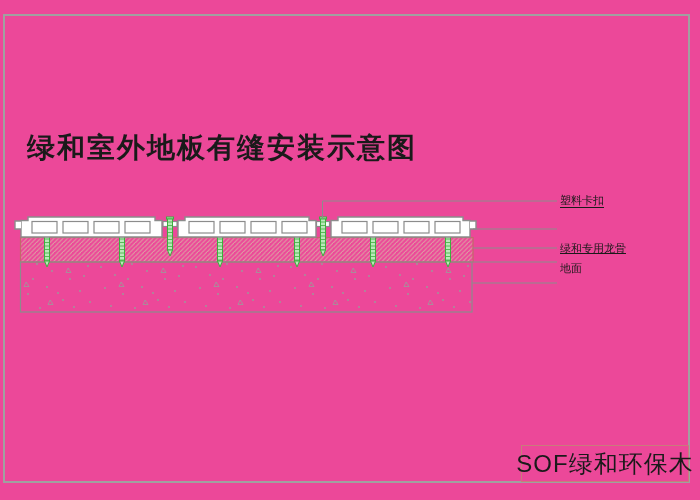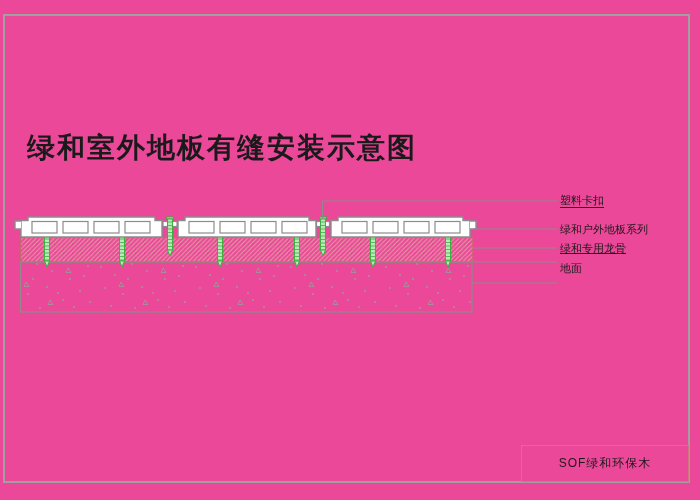--- a/index.html
+++ b/index.html
@@ -18,21 +18,21 @@
   .callout.u{text-decoration:underline;text-underline-offset:3px;}
   #callout-0{top:192px;}
   #callout-1{top:221px;}
   #callout-2{top:240px;text-decoration:underline;}
   #callout-3{top:254px;}
   #callout-4{top:260px;}
 
   .brand-box{position:absolute;left:521px;top:445px;width:168px;height:37px;
     box-sizing:border-box;border:1px solid var(--brand-border,#c97b7b);
     display:flex;align-items:center;justify-content:center;}
-  .brand-label{font-size:12px;letter-spacing:1px;white-space:nowrap;}
+  .brand-label{font-size:24px;letter-spacing:1px;white-space:nowrap;}
 
   
   .board-outline{fill:#fff;stroke:var(--outline-gray,#8c8c8c);stroke-width:1.4;}
   .lip{fill:#fff;stroke:var(--outline-gray,#8c8c8c);stroke-width:1.4;}
   .core{fill:#fff;stroke:var(--outline-gray,#8c8c8c);stroke-width:1.2;}
   .clip-part{fill:#fff;stroke:var(--outline-gray,#8c8c8c);stroke-width:1.2;}
   .hatch-rect{fill:url(#hatchPat);stroke:var(--hatch-border,#c26a6a);stroke-width:1.2;}
   .hatch-line{stroke:var(--hatch-pink,#dca2a2);stroke-width:1.1;}
   .concrete{fill:url(#specklePat);stroke:var(--outline-gray,#8c8c8c);stroke-width:1.2;}
   .speck{fill:var(--speckle-gray,#9a9a9a);}
@@ -149,21 +149,20 @@
       <path class="leader" d="M473,229 H557"></path>
       <path class="leader" d="M473,248 H557"></path>
       <path class="leader" d="M473,262 H557"></path>
       <path class="leader" d="M472,283 H557"></path>
     </g>
   </svg>
 
   <div class="page-title">绿和室外地板有缝安装示意图</div>
 
   <div id="callout-0" class="callout u">塑料卡扣</div>
-  <div id="callout-1" class="callout">绿和户外地板系列</div>
   <div id="callout-2" class="callout">绿和专用龙骨</div>
   <div id="callout-4" class="callout">地面</div>
 
   <div class="brand-box">
     <span class="brand-label">SOF绿和环保木</span>
   </div>
 
 </div>
 
 </body></html>

